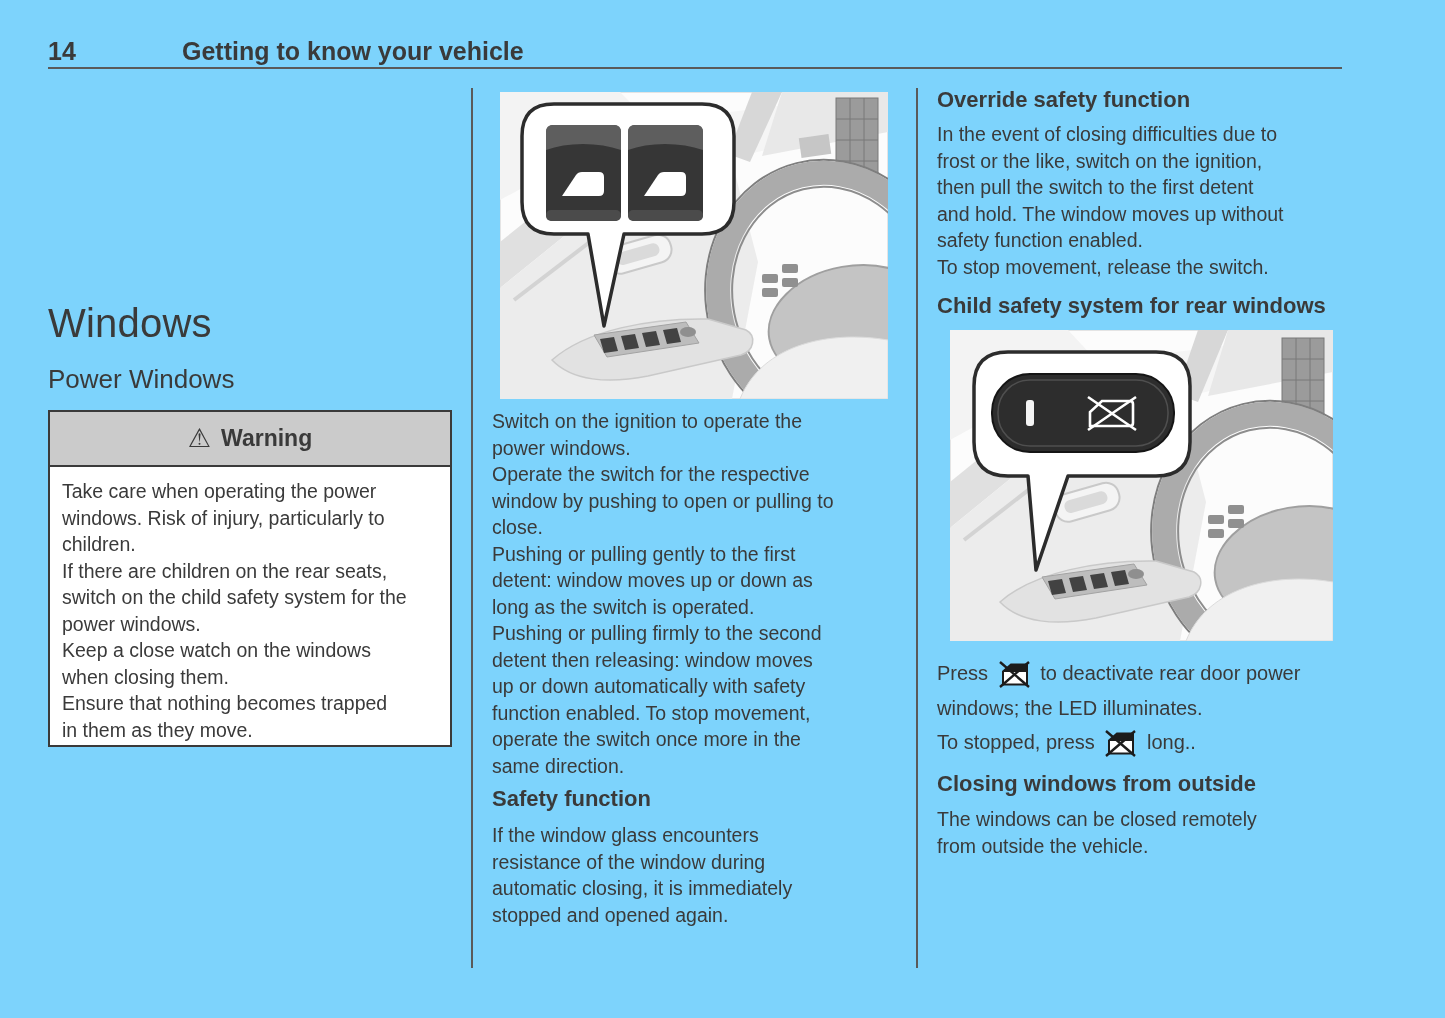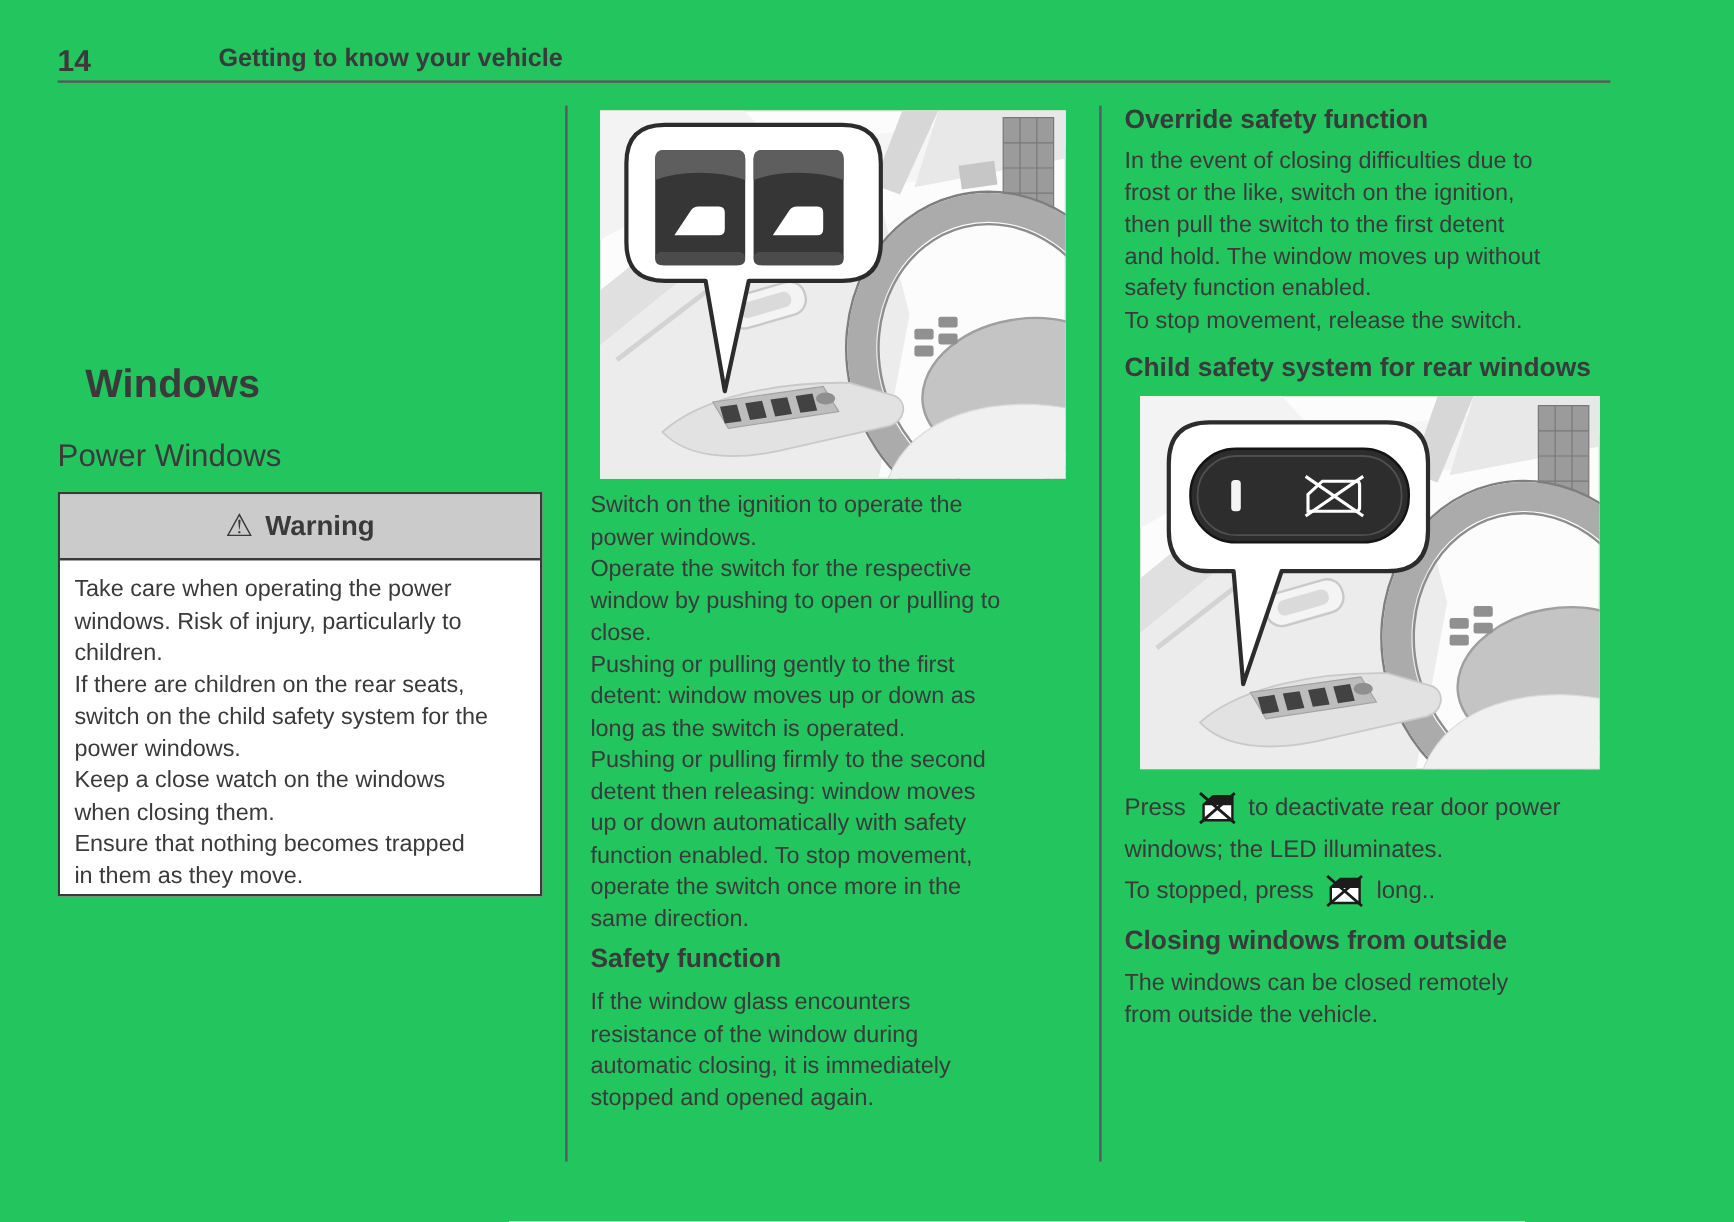--- a/index.html
+++ b/index.html
@@ -1,28 +1,28 @@
 <!DOCTYPE html>
 <html><head>
 <meta charset="utf-8">
 <style>
   html,body { margin:0; padding:0; background:#ffffff; }
   .page {
-    position:relative; width:1445px; height:1018px; background:#22c55e;
+    position:relative; width:1445px; height:1018px; background:#7dd3fc;
     font-family:"Liberation Sans","DejaVu Sans",sans-serif; color:#3a3a3a;
     overflow:hidden;
   }
   .pre { white-space:pre; }
   .body-text { font-size:19.5px; line-height:26.5px; }
   .abs { position:absolute; }
-  .h1 { font-size:33px; font-weight:bold; letter-spacing:0.2px;margin-left:23px; }
+  .h1 { font-size:40px; font-weight:normal; letter-spacing:0.2px; }
   .h2 { font-size:26px; font-weight:normal; }
   .h3 { font-size:22px; font-weight:bold; }
   .header-num { position:absolute; left:48px; top:37px; font-size:25px; font-weight:bold; }
-  .header-title { position:absolute; left:182px; top:37px; font-size:21px; font-weight:bold; }
+  .header-title { position:absolute; left:182px; top:37px; font-size:25px; font-weight:bold; }
   .hrule { position:absolute; left:48px; top:67px; width:1294px; height:2px; background:#5a5a5a; }
   .vsep { position:absolute; top:88px; height:880px; width:2px; background:#5a5a5a; }
   .warning-box {
     position:absolute; left:48px; top:410px; width:404px; height:337px;
     border:2px solid #3a3a3a; box-sizing:border-box; background:#ffffff;
   }
   .warning-header {
     height:53px; background:#cbcbcb; border-bottom:2px solid #3a3a3a;
     display:flex; align-items:center; justify-content:center; gap:10px;
     font-size:23px; font-weight:bold;

